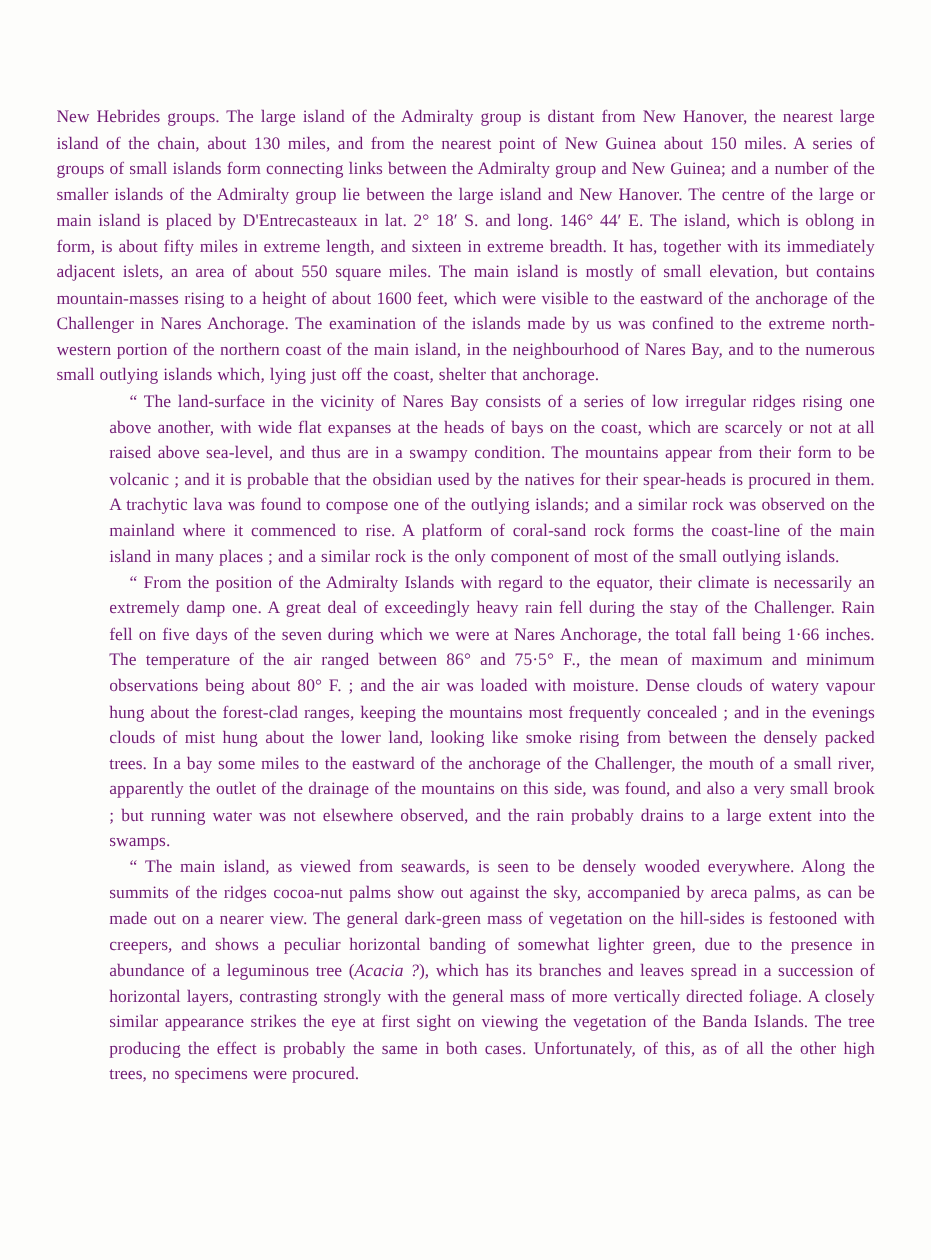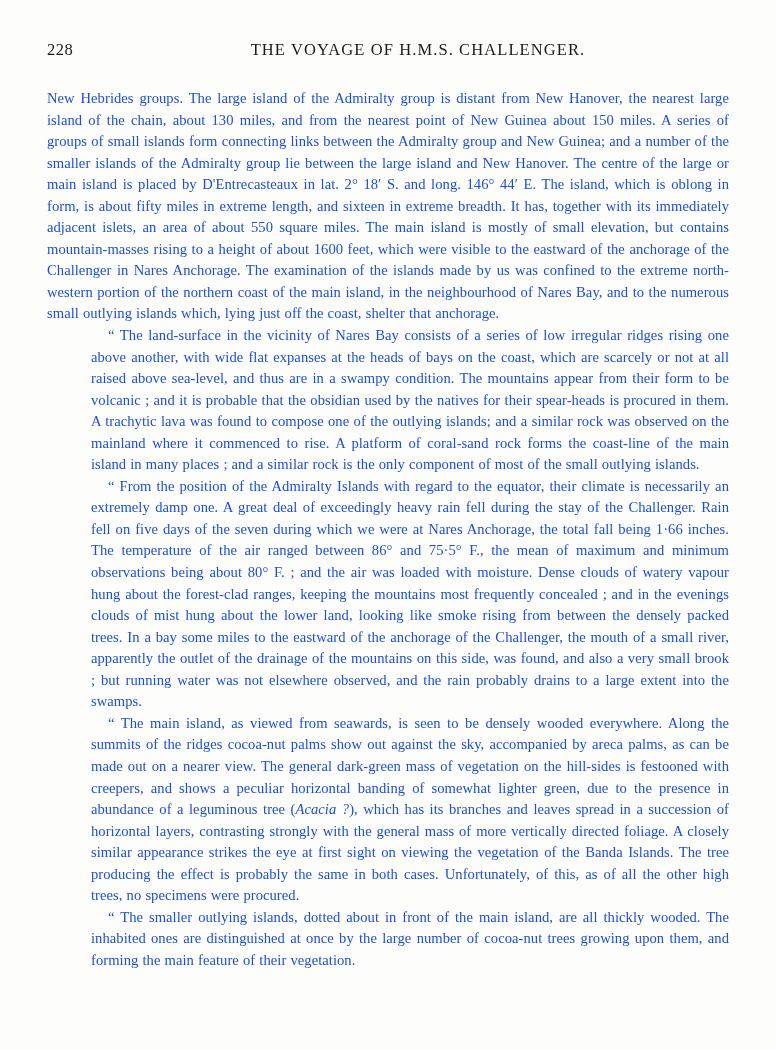--- a/index.html
+++ b/index.html
@@ -48,47 +48,42 @@
   }
   .body-text {
     position: absolute;
     top: 88px;
     left: 47px;
     width: 682px;
     font-size: 14.6px;
     line-height: 21.55px;
     text-align: justify;
     text-justify: inter-word;
-    color: #1d4ed8;
+    color: #701a75;
   }
   .body-text p {
     margin: 0;
     text-indent: 0;
   }
   .body-text p.indent {
     text-indent: 17px;
     margin-left: 44px;
   }
   .tight {
     letter-spacing: 0.05px;
     word-spacing: 0.4px;
   }
   i { }
 </style>
 </head>
 <body>
 
 <div class="page">
 
-  <div class="header">
-    <div class="folio">228</div>
-    <div class="running-head">THE VOYAGE OF H.M.S. CHALLENGER.</div>
-  </div>
 
   <div class="body-text tight">
     <p>New Hebrides groups.   The large island of the Admiralty group is distant from New Hanover, the nearest large island of the chain, about 130 miles, and from the nearest point of New Guinea about 150 miles.   A series of groups of small islands form connecting links between the Admiralty group and New Guinea; and a number of the smaller islands of the Admiralty group lie between the large island and New Hanover.   The centre of the large or main island is placed by D'Entrecasteaux in lat. 2° 18′ S. and long. 146° 44′ E.   The island, which is oblong in form, is about fifty miles in extreme length, and sixteen in extreme breadth.   It has, together with its immediately adjacent islets, an area of about 550 square miles.   The main island is mostly of small elevation, but contains mountain-masses rising to a height of about 1600 feet, which were visible to the eastward of the anchorage of the Challenger in Nares Anchorage.   The examination of the islands made by us was confined to the extreme north-western portion of the northern coast of the main island, in the neighbourhood of Nares Bay, and to the numerous small outlying islands which, lying just off the coast, shelter that anchorage.</p>
     <p class="indent">“ The land-surface in the vicinity of Nares Bay consists of a series of low irregular ridges rising one above another, with wide flat expanses at the heads of bays on the coast, which are scarcely or not at all raised above sea-level, and thus are in a swampy condition.   The mountains appear from their form to be volcanic ; and it is probable that the obsidian used by the natives for their spear-heads is procured in them.   A trachytic lava was found to compose one of the outlying islands; and a similar rock was observed on the mainland where it commenced to rise.   A platform of coral-sand rock forms the coast-line of the main island in many places ; and a similar rock is the only component of most of the small outlying islands.</p>
     <p class="indent">“ From the position of the Admiralty Islands with regard to the equator, their climate is necessarily an extremely damp one.   A great deal of exceedingly heavy rain fell during the stay of the Challenger.   Rain fell on five days of the seven during which we were at Nares Anchorage, the total fall being 1·66 inches.   The temperature of the air ranged between 86° and 75·5° F., the mean of maximum and minimum observations being about 80° F. ; and the air was loaded with moisture. Dense clouds of watery vapour hung about the forest-clad ranges, keeping the mountains most frequently concealed ; and in the evenings clouds of mist hung about the lower land, looking like smoke rising from between the densely packed trees.   In a bay some miles to the eastward of the anchorage of the Challenger, the mouth of a small river, apparently the outlet of the drainage of the mountains on this side, was found, and also a very small brook ; but running water was not elsewhere observed, and the rain probably drains to a large extent into the swamps.</p>
     <p class="indent"><span>“ The main island, as viewed from seawards, is seen to be densely wooded everywhere.   Along the summits of the ridges cocoa-nut palms show out against the sky, accompanied by areca palms, as can be made out on a nearer view.   The general dark-green mass of vegetation on the hill-sides is festooned with creepers, and shows a peculiar horizontal banding of somewhat lighter green, due to the presence in abundance of a leguminous tree (</span><i>Acacia ?</i><span>), which has its branches and leaves spread in a succession of horizontal layers, contrasting strongly with the general mass of more vertically directed foliage.   A closely similar appearance strikes the eye at first sight on viewing the vegetation of the Banda Islands.   The tree producing the effect is probably the same in both cases. Unfortunately, of this, as of all the other high trees, no specimens were procured.</span></p>
-    <p class="indent">“ The smaller outlying islands, dotted about in front of the main island, are all thickly wooded. The inhabited ones are distinguished at once by the large number of cocoa-nut trees growing upon them, and forming the main feature of their vegetation.</p>
   </div>
 
 </div>
 
 </body></html>

